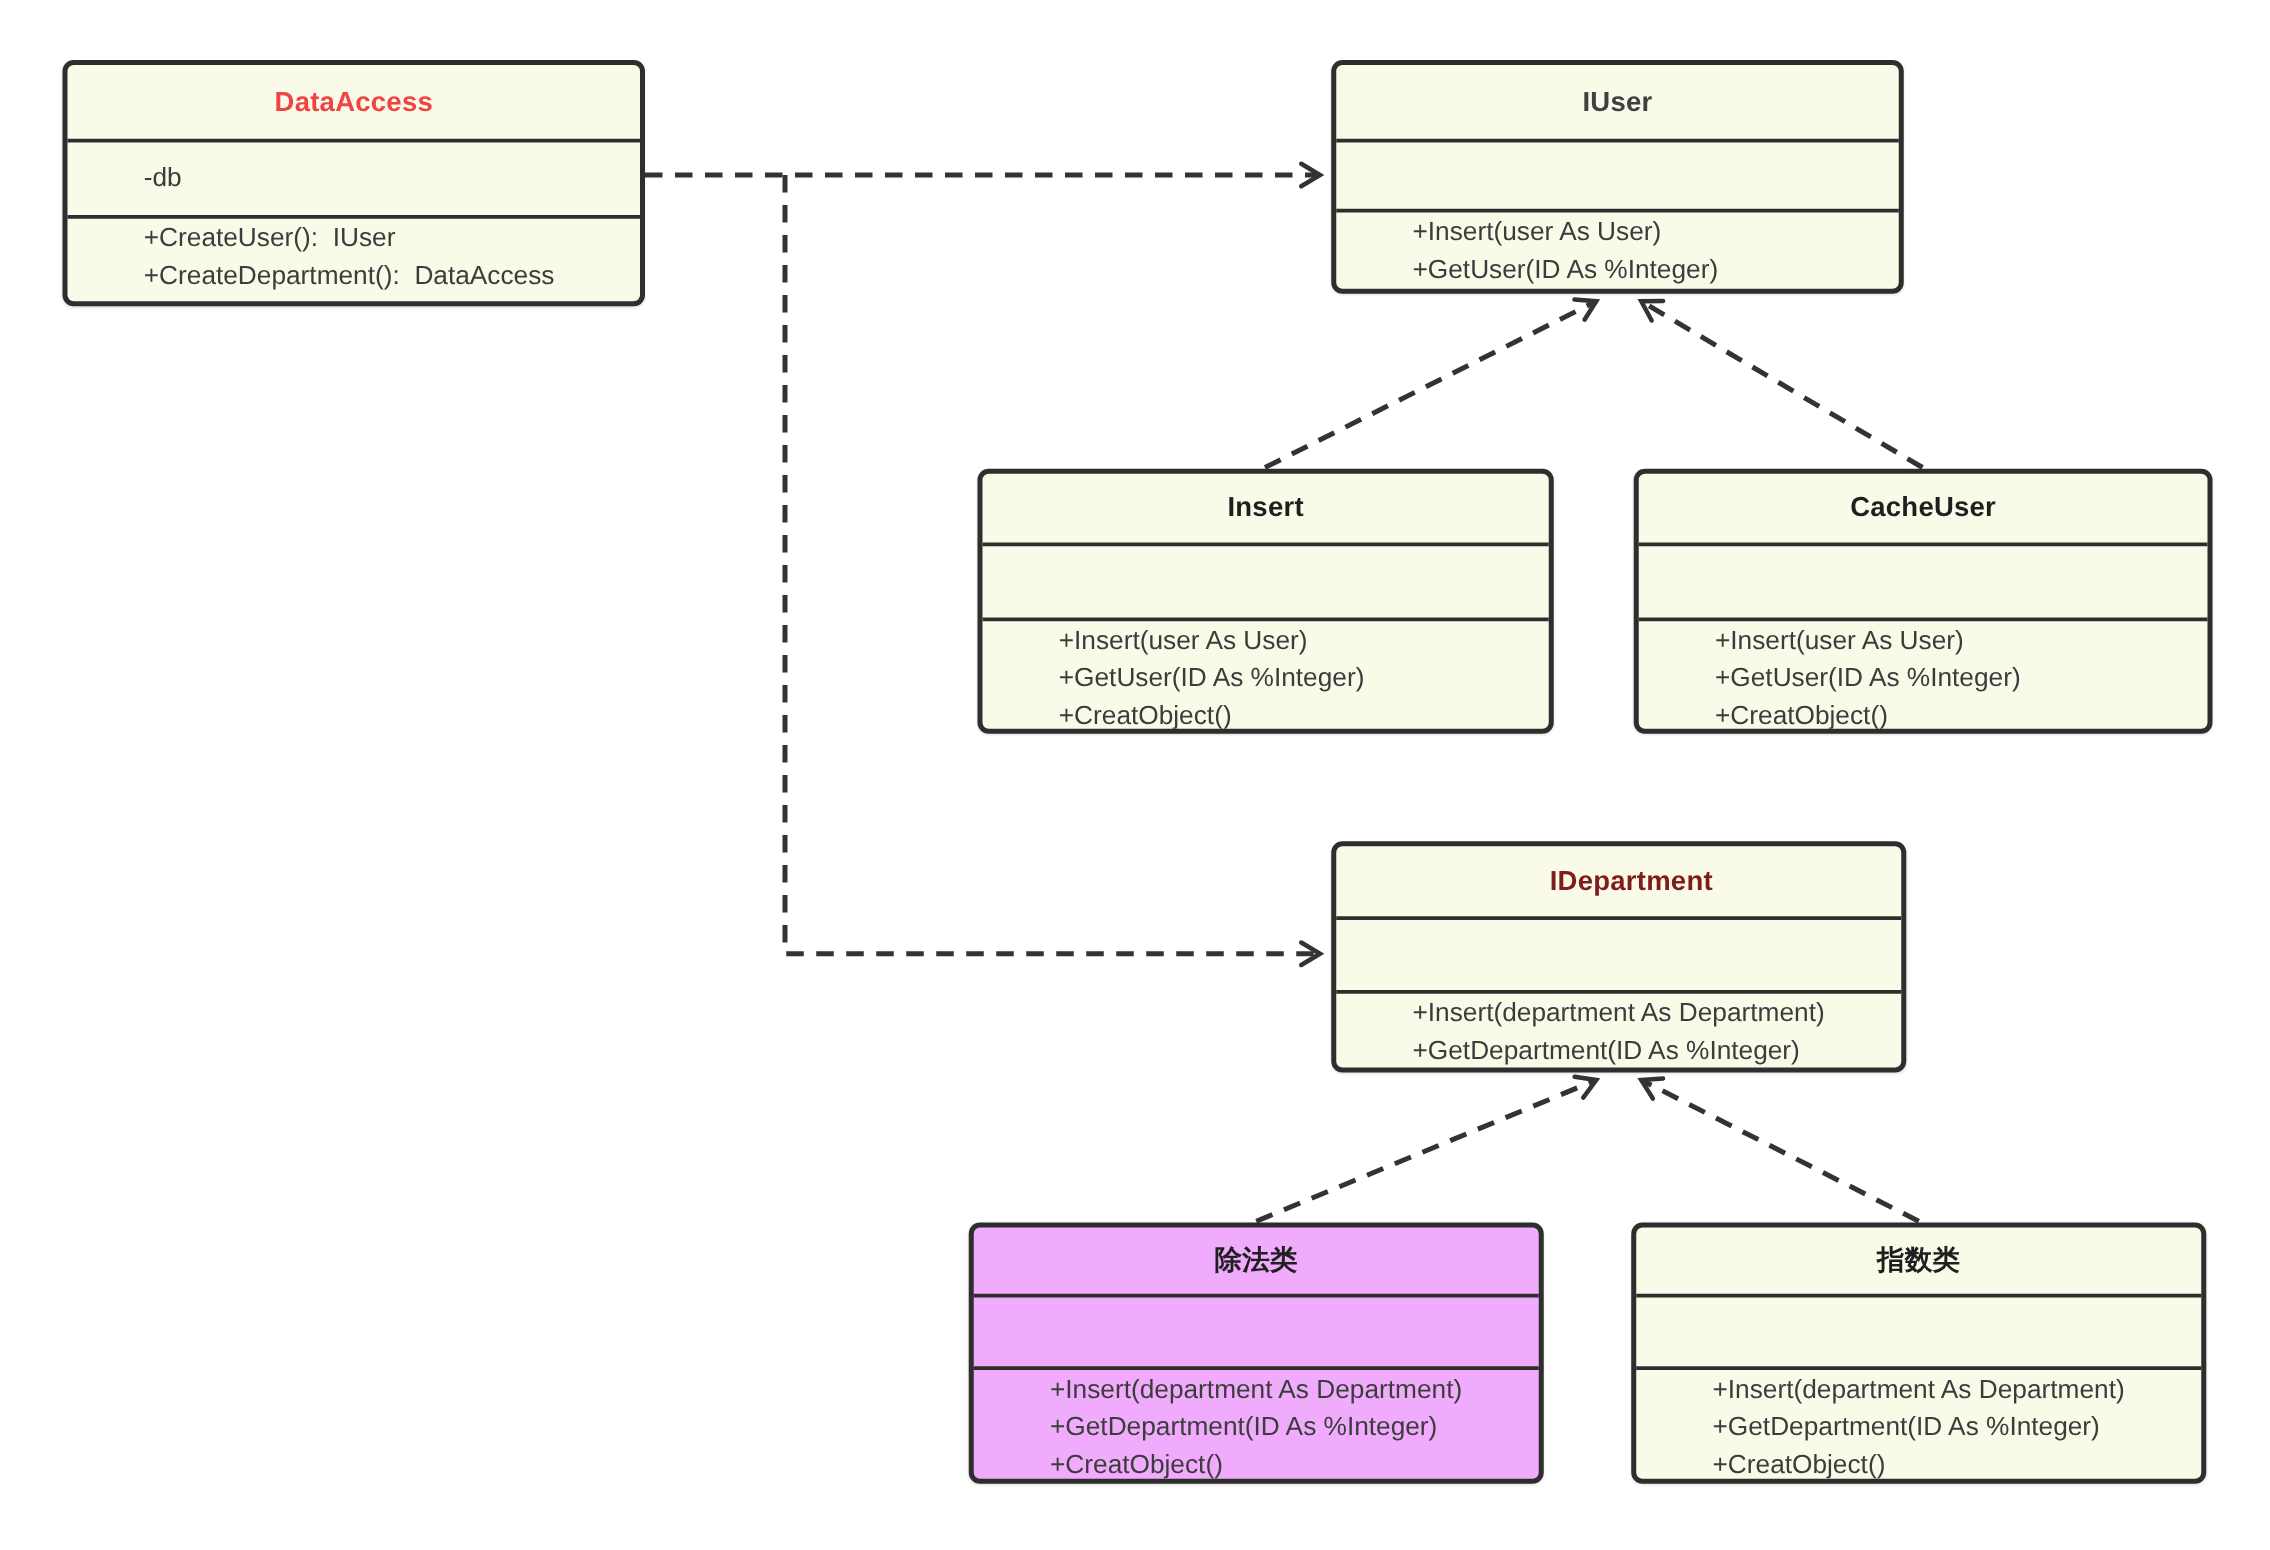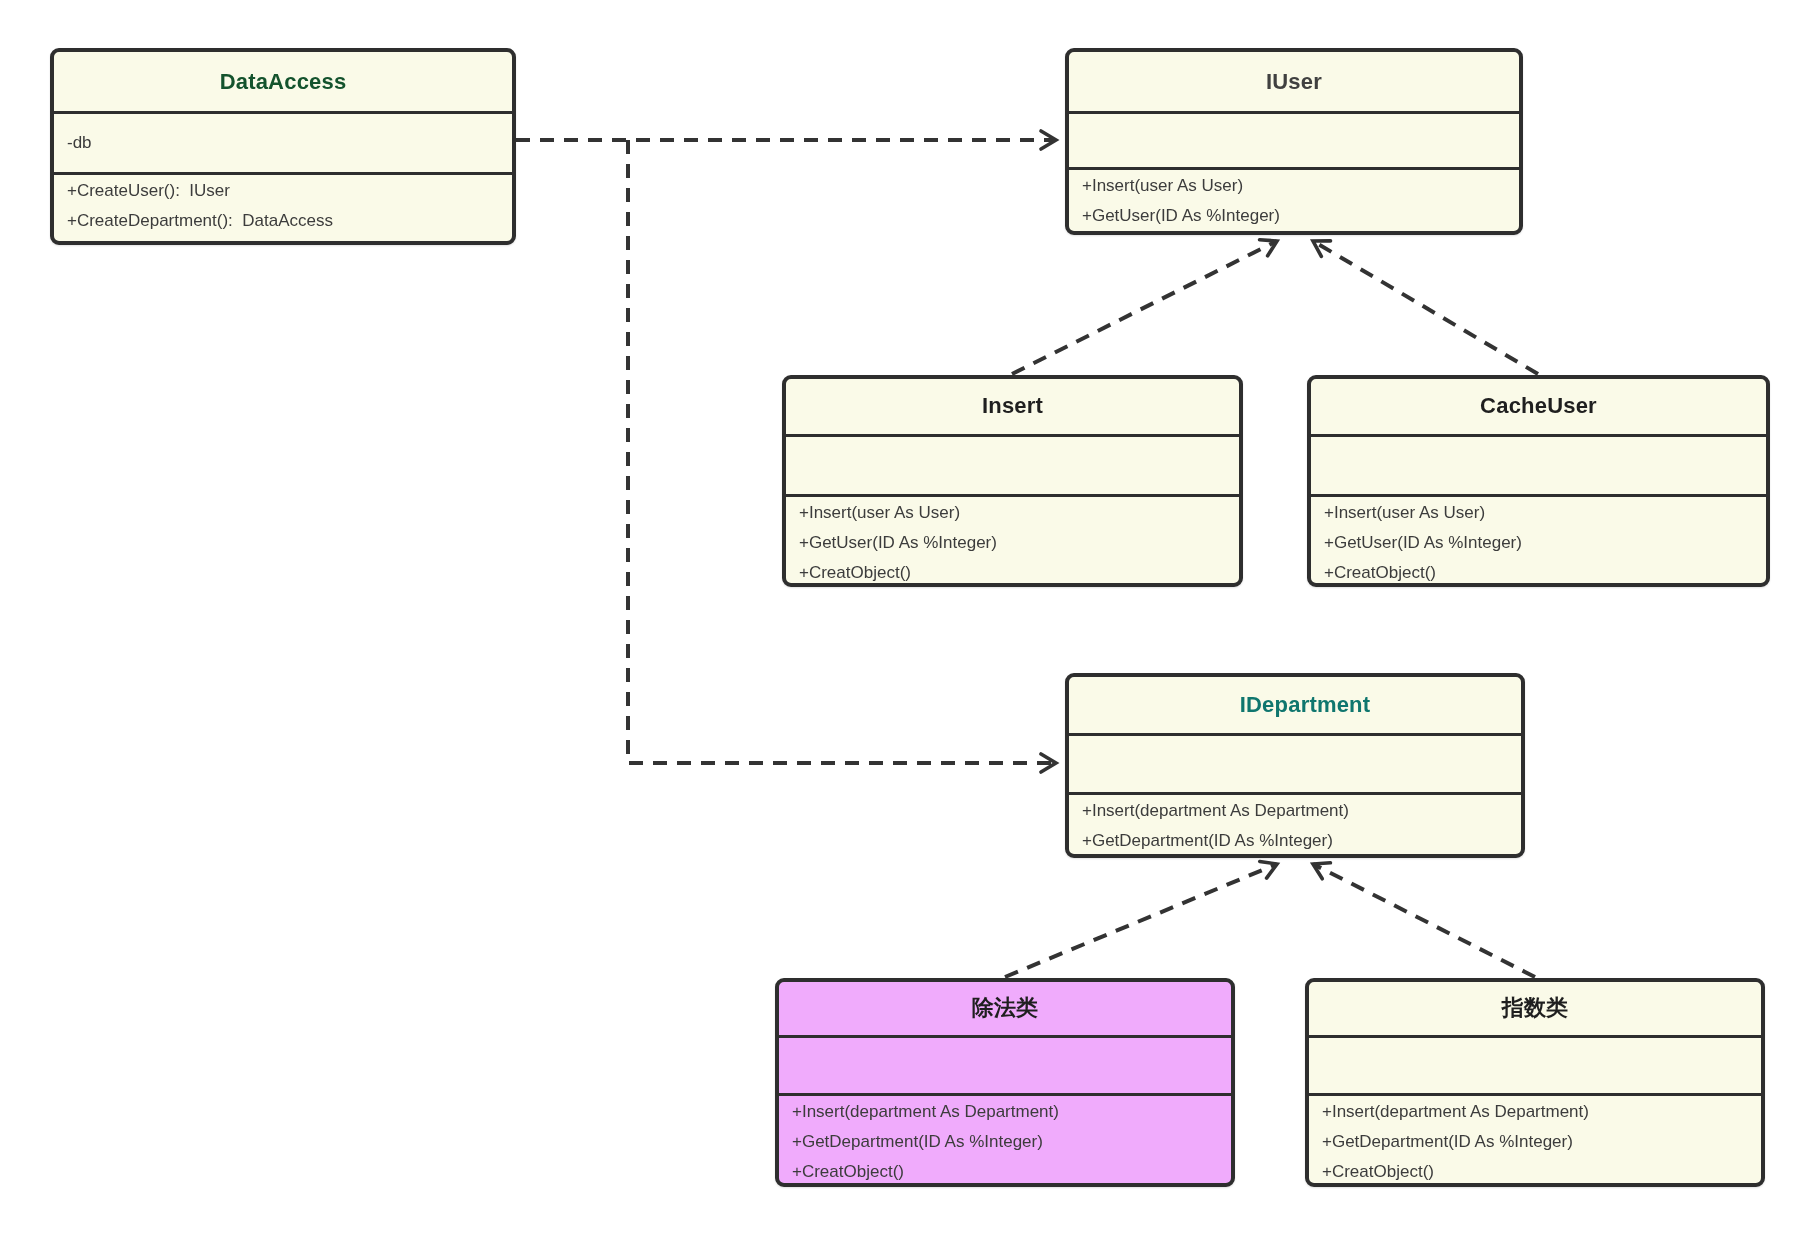--- a/index.html
+++ b/index.html
@@ -38,26 +38,27 @@
     color: #1f1f1f;
     letter-spacing: 0.2px;
   }
   .uml-attrs, .uml-methods {
     box-sizing: border-box;
     border-top: 3px solid #2e2e2e;
     overflow: hidden;
   }
   .uml-attrs { display: flex; flex-direction: column; justify-content: center; }
   .member-line {
-    font-size: 17px;
+    font-size: 21px;
     line-height: 30px;
     color: #3c3c3c;
     padding-left: 13px;
     padding-right: 6px;
     white-space: pre;
+    margin-left: 48px;
   }
   .uml-methods { padding-top: 1px; }
 </style>
 </head>
 <body>
 
 <div id="canvas">
   <svg id="wires" xmlns="http://www.w3.org/2000/svg" width="1816" height="1240" viewBox="0 0 1816 1240">
       <defs>
         <marker id="open-arrow" markerWidth="26" markerHeight="26" refX="21" refY="13" orient="auto" markerUnits="userSpaceOnUse">
@@ -65,21 +66,21 @@
         </marker>
       </defs>
       <path d="M516,140 L1056,140" fill="none" stroke="#333333" stroke-width="4" stroke-dasharray="14 10" marker-end="url(#open-arrow)"></path>
       <path d="M628,140 L628,763 L1056,763" fill="none" stroke="#333333" stroke-width="4" stroke-dasharray="14 10" marker-end="url(#open-arrow)"></path>
       <path d="M1012,374 L1277,241" fill="none" stroke="#333333" stroke-width="4" stroke-dasharray="14 10" marker-end="url(#open-arrow)"></path>
       <path d="M1538,374 L1313,241" fill="none" stroke="#333333" stroke-width="4" stroke-dasharray="14 10" marker-end="url(#open-arrow)"></path>
       <path d="M1005,977 L1277,864" fill="none" stroke="#333333" stroke-width="4" stroke-dasharray="14 10" marker-end="url(#open-arrow)"></path>
       <path d="M1535,977 L1313,864" fill="none" stroke="#333333" stroke-width="4" stroke-dasharray="14 10" marker-end="url(#open-arrow)"></path>
     </svg>
 <div class="uml-class" style="left: 50px; top: 48px; width: 466px; height: 197px; background: rgb(250, 250, 232); border-color: rgb(46, 46, 46);">
-      <div class="uml-title" style="height: 62px; color: #14532d;">DataAccess</div>
+      <div class="uml-title" style="height: 62px; color: #ef4444;">DataAccess</div>
       <div class="uml-attrs" style="height: 63px; border-top-color: rgb(46, 46, 46);">
         <div class="member-line" style="color: rgb(60, 60, 60);">-db</div>
       </div>
       <div class="uml-methods" style="height: 72px; border-top-color: rgb(46, 46, 46);">
         <div class="member-line" style="color: rgb(60, 60, 60);">+CreateUser():  IUser</div>
         <div class="member-line" style="color: rgb(60, 60, 60);">+CreateDepartment():  DataAccess</div>
       </div>
     </div>
     <div class="uml-class" style="left: 1065px; top: 48px; width: 458px; height: 187px; background: rgb(250, 250, 232); border-color: rgb(46, 46, 46);">
       <div class="uml-title" style="height: 62px; color: #404040;">IUser</div>
@@ -101,21 +102,21 @@
     <div class="uml-class" style="left: 1307px; top: 375px; width: 463px; height: 212px; background: rgb(250, 250, 232); border-color: rgb(46, 46, 46);">
       <div class="uml-title" style="height: 57px; color: rgb(31, 31, 31);">CacheUser</div>
       <div class="uml-attrs" style="height: 63px; border-top-color: rgb(46, 46, 46);"></div>
       <div class="uml-methods" style="height: 92px; border-top-color: rgb(46, 46, 46);">
         <div class="member-line" style="color: rgb(60, 60, 60);">+Insert(user As User)</div>
         <div class="member-line" style="color: rgb(60, 60, 60);">+GetUser(ID As %Integer)</div>
         <div class="member-line" style="color: rgb(60, 60, 60);">+CreatObject()</div>
       </div>
     </div>
     <div class="uml-class" style="left: 1065px; top: 673px; width: 460px; height: 185px; background: rgb(250, 250, 232); border-color: rgb(46, 46, 46);">
-      <div class="uml-title" style="height: 59px; color: #0f766e; margin-left: 20px;">IDepartment</div>
+      <div class="uml-title" style="height: 59px; color: #7f1d1d; margin-left: 20px;">IDepartment</div>
       <div class="uml-attrs" style="height: 61px; border-top-color: rgb(46, 46, 46);"></div>
       <div class="uml-methods" style="height: 65px; border-top-color: rgb(46, 46, 46);">
         <div class="member-line" style="color: rgb(60, 60, 60);">+Insert(department As Department)</div>
         <div class="member-line" style="color: rgb(60, 60, 60);">+GetDepartment(ID As %Integer)</div>
       </div>
     </div>
     <div class="uml-class" style="left: 775px; top: 978px; width: 460px; height: 209px; background: #f0abfc; border-color: rgb(46, 46, 46);">
       <div class="uml-title" style="height: 55px; color: rgb(31, 31, 31);">除法类</div>
       <div class="uml-attrs" style="height: 60px; border-top-color: rgb(46, 46, 46);"></div>
       <div class="uml-methods" style="height: 94px; border-top-color: rgb(46, 46, 46);">

